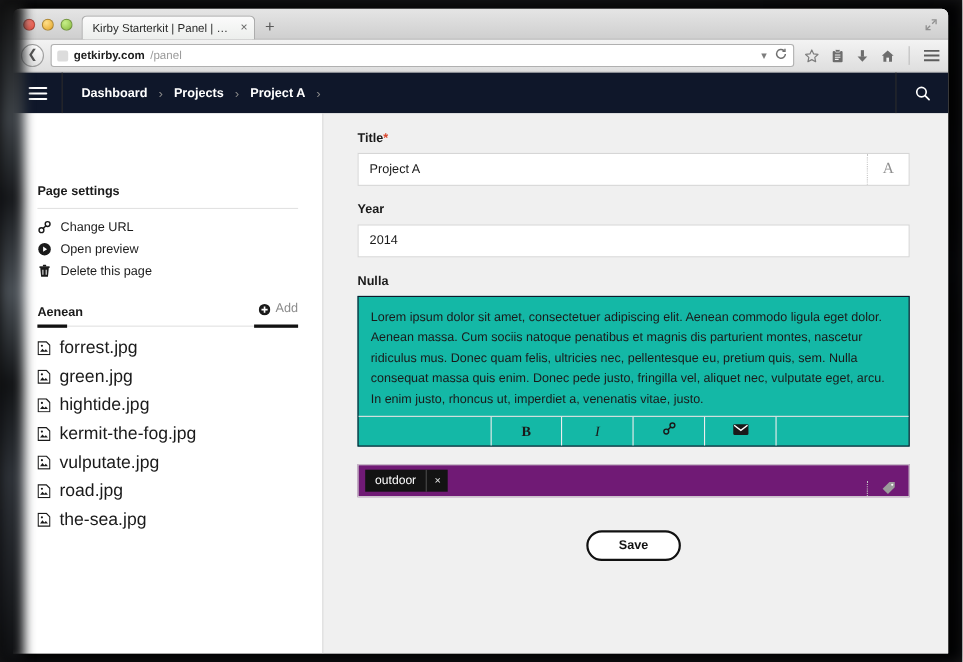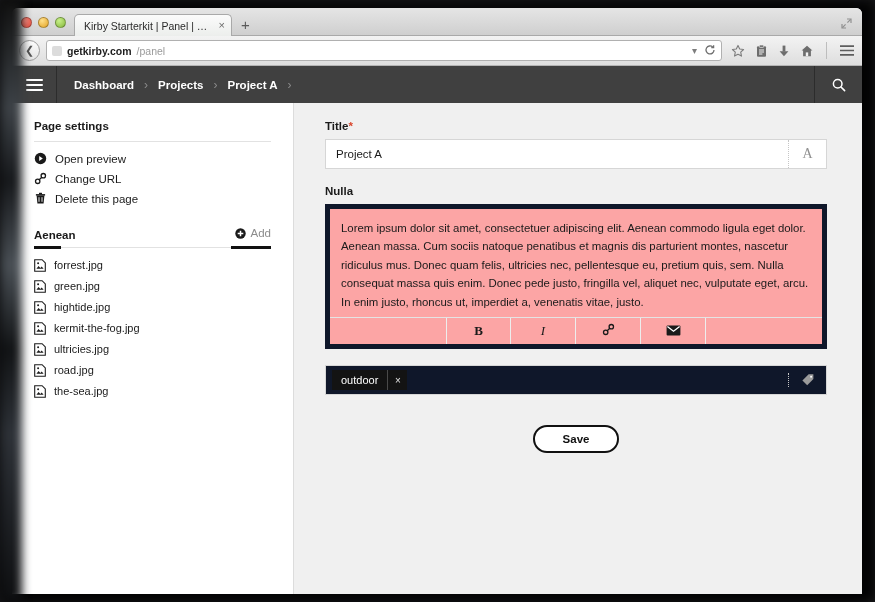--- a/index.html
+++ b/index.html
@@ -163,21 +163,21 @@
   .url-right { margin-left: auto; display: flex; align-items: center; gap: 7px; color: #7d7d7d; font-size: 10px; }
   .tb-icons { display: flex; align-items: center; gap: 10px; padding-left: 3px; }
   .tb-icons svg { display: block; }
   .tb-sep { width: 1px; height: 17px; background: #bdbdbd; margin: 0 2px; }
 
   
   .app { flex: 1; display: flex; flex-direction: column; min-height: 0; background: #f0f0f0; }
 
   .topbar {
     height: 37px;
-    background: #404040;
+    background: #0f172a;
     display: flex;
     align-items: stretch;
     flex: 0 0 auto;
   }
   .menu-btn {
     width: 45px;
     display: flex; align-items: center; justify-content: center;
     border-right: 1px solid #2c2c2c;
   }
   .burger { width: 17px; }
@@ -205,20 +205,21 @@
     width: 281px;
     background: #fff;
     padding: 17px 22px 0 22px;
     flex: 0 0 auto;
   }
   .side-title {
     font-size: 11.5px;
     font-weight: bold;
     color: #1a1a1a;
     padding-bottom: 9px;
+    margin-top: 48px;
   }
   .rule { height: 1px; background: #e2e2e2; margin-bottom: 10px; }
 
   .side-actions { display: flex; flex-direction: column; gap: 7px; margin-bottom: 22px; }
   .side-action {
     display: flex; align-items: center; gap: 8px;
     font-size: 11.5px; color: #1a1a1a;
   }
   .side-action svg { flex: 0 0 auto; display: block; }
 
@@ -231,21 +232,21 @@
   .files-rule {
     height: 1px; background: #e2e2e2; position: relative; margin: 6px 0 11px 0;
   }
   .files-rule::before, .files-rule::after {
     content: ""; position: absolute; top: -1px; height: 3px; background: #111;
   }
   .files-rule::before { left: 0; width: 27px; }
   .files-rule::after  { right: 0; width: 40px; }
 
   .file-list { display: flex; flex-direction: column; gap: 8px; }
-  .file-row { display: flex; align-items: center; gap: 8px; font-size: 11px; color: #1a1a1a; }
+  .file-row { display: flex; align-items: center; gap: 8px; font-size: 16px; color: #1a1a1a; }
   .file-row svg { flex: 0 0 auto; display: block; }
 
   
   .main {
     flex: 1;
     background: #f0f0f0;
     border-left: 1px solid #dcdcdc;
     padding: 17px 35px 0 31px;
     min-width: 0;
   }
@@ -269,21 +270,21 @@
     font-size: 11.5px; color: #1a1a1a;
   }
   .input-adorn {
     width: 38px;
     border-left: 1px dotted #c6c6c6;
     display: flex; align-items: center; justify-content: center;
     color: #9b9b9b;
   }
   .adorn-A { font-family: "Liberation Serif", serif; font-size: 14px; color: #8f8f8f; }
 
-  .textarea-box { background: #fca5a5; border: 5px solid #0f172a; }
+  .textarea-box { background: #14b8a6; border: 1px solid #0f172a; }
   .textarea-body {
     padding: 10px 11px 11px 11px;
     font-size: 11.4px;
     line-height: 1.62;
     color: #1a1a1a;
     height: 108px;
     overflow: hidden;
   }
   .ta-toolbar {
     border-top: 1px solid #e4e4e4;
@@ -295,22 +296,22 @@
     width: 65px;
     display: flex; align-items: center; justify-content: center;
     border-right: 1px solid #ededed;
     color: #1a1a1a;
   }
   .ta-btn:first-child { border-left: 1px solid #ededed; }
   .ta-b { font-family: "Liberation Serif", serif; font-weight: bold; font-size: 13px; }
   .ta-i { font-family: "Liberation Serif", serif; font-style: italic; font-size: 13px; }
 
   .tags-wrap {
-    display: flex; align-items: center;
-    background: #0f172a; border: 1px solid #d6d6d6;
+    display: flex; align-items: flex-end;
+    background: #701a75; border: 1px solid #d6d6d6;
     height: 30px; padding: 0;
   }
   .tags-inner { flex: 1; display: flex; align-items: center; padding: 0 3px; height: 100%; }
   .tag-pill {
     display: flex; align-items: stretch;
     background: #131313; color: #fff;
     height: 20px; font-size: 11px; margin-left: 3px;
   }
   .tag-text { display: flex; align-items: center; padding: 0 9px; }
   .tag-x {
@@ -436,35 +437,35 @@
       <div class="body">
 
         <div class="sidebar">
           <div class="side-title">Page settings</div>
           <div class="rule"></div>
 
           <div class="side-actions">
             <div class="side-action">
               <span>
                 <svg width="13" height="13" viewBox="0 0 13 13">
-                  <circle cx="6.5" cy="6.5" r="5.7" fill="#1a1a1a"></circle>
-                  <path d="M5.2 4.1 8.8 6.5 5.2 8.9z" fill="#fff"></path>
-                </svg>
-              </span>
-              <span>Open preview</span>
-            </div>
-            <div class="side-action">
-              <span>
-                <svg width="13" height="13" viewBox="0 0 13 13">
                   <circle cx="3.7" cy="9.3" r="2.2" fill="none" stroke="#1a1a1a" stroke-width="1.3"></circle>
                   <circle cx="9.3" cy="3.7" r="2.2" fill="none" stroke="#1a1a1a" stroke-width="1.3"></circle>
                   <path d="M5.2 7.8 7.8 5.2" stroke="#1a1a1a" stroke-width="1.3"></path>
                 </svg>
               </span>
               <span>Change URL</span>
+            </div>
+            <div class="side-action">
+              <span>
+                <svg width="13" height="13" viewBox="0 0 13 13">
+                  <circle cx="6.5" cy="6.5" r="5.7" fill="#1a1a1a"></circle>
+                  <path d="M5.2 4.1 8.8 6.5 5.2 8.9z" fill="#fff"></path>
+                </svg>
+              </span>
+              <span>Open preview</span>
             </div>
             <div class="side-action">
               <span>
                 <svg width="13" height="13" viewBox="0 0 13 13">
                   <path d="M2.6 3.4h7.8l-.8 8.2H3.4z" fill="#1a1a1a"></path>
                   <rect x="1.9" y="2.1" width="9.2" height="1.5" fill="#1a1a1a"></rect>
                   <rect x="5" y="0.7" width="3" height="1.6" rx=".4" fill="#1a1a1a"></rect>
                   <path d="M5 5.2v4.6M8 5.2v4.6" stroke="#fff" stroke-width=".9"></path>
                 </svg>
               </span>
@@ -528,21 +529,21 @@
               <span>kermit-the-fog.jpg</span>
             </div>
             <div class="file-row">
               <span>
                 <svg width="12" height="13" viewBox="0 0 12 13">
                   <path d="M.7.7h7.4l3.2 3.2v8.4H.7z" fill="#fff" stroke="#1a1a1a" stroke-width="1.1"></path>
                   <path d="M2.4 9.8 4.6 7l1.7 1.9L7.7 7.6l1.9 2.2z" fill="#1a1a1a"></path>
                   <circle cx="4.1" cy="4.3" r="1" fill="#1a1a1a"></circle>
                 </svg>
               </span>
-              <span>ultricies.jpg</span>
+              <span>vulputate.jpg</span>
             </div>
             <div class="file-row">
               <span>
                 <svg width="12" height="13" viewBox="0 0 12 13">
                   <path d="M.7.7h7.4l3.2 3.2v8.4H.7z" fill="#fff" stroke="#1a1a1a" stroke-width="1.1"></path>
                   <path d="M2.4 9.8 4.6 7l1.7 1.9L7.7 7.6l1.9 2.2z" fill="#1a1a1a"></path>
                   <circle cx="4.1" cy="4.3" r="1" fill="#1a1a1a"></circle>
                 </svg>
               </span>
               <span>road.jpg</span>
@@ -567,20 +568,26 @@
               <span>Title</span><span class="req">*</span>
             </span>
             <div class="input-wrap">
               <div class="input-val">Project A</div>
               <div class="input-adorn">
                 <span class="adorn-A">A</span>
               </div>
             </div>
           </div>
 
+          <div class="field">
+            <span class="label">Year</span>
+            <div class="input-wrap">
+              <div class="input-val">2014</div>
+            </div>
+          </div>
 
           <div class="field">
             <span class="label">Nulla</span>
             <div class="textarea-box">
               <div class="textarea-body">Lorem ipsum dolor sit amet, consectetuer adipiscing elit. Aenean commodo ligula eget dolor. Aenean massa. Cum sociis natoque penatibus et magnis dis parturient montes, nascetur ridiculus mus. Donec quam felis, ultricies nec, pellentesque eu, pretium quis, sem. Nulla consequat massa quis enim. Donec pede justo, fringilla vel, aliquet nec, vulputate eget, arcu. In enim justo, rhoncus ut, imperdiet a, venenatis vitae, justo.</div>
               <div class="ta-toolbar">
                 <div class="ta-btn">
                   <span class="ta-b">B</span>
                 </div>
                 <div class="ta-btn">

